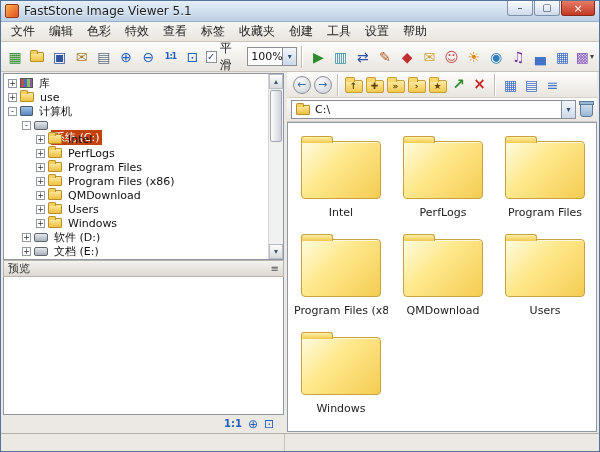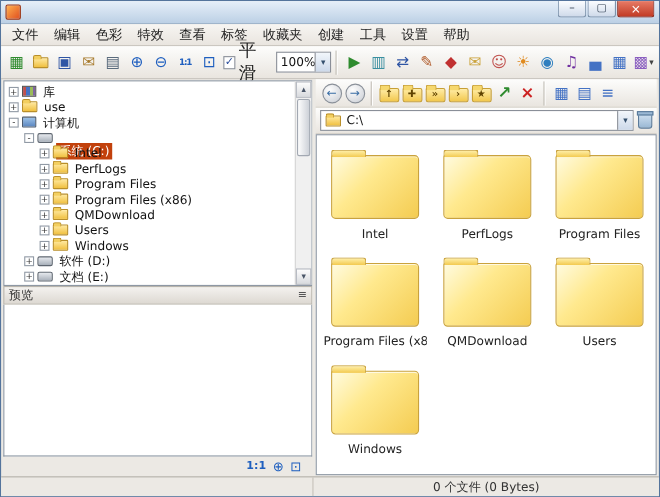--- a/index.html
+++ b/index.html
@@ -31,21 +31,21 @@
     border-bottom:1px solid #c8c4bd; display:flex; align-items:center; padding:0 3px; }
   .tb-btn { width:24px; height:24px; display:flex; align-items:center; justify-content:center;
     border:1px solid transparent; border-radius:3px; position:relative; }
   .tb-btn .glyph { font-size:14px; line-height:1; }
   .tb-btn .glyph.small { font-size:8px; font-weight:bold; letter-spacing:-1px; }
   .tb-btn .dd { font-size:8px; color:#444; margin-left:1px; }
   .tb-sep { width:2px; height:22px; border-left:1px solid #c2beb6; border-right:1px solid #fff; margin:0 4px; }
   .tb-check { display:flex; align-items:center; margin:0 2px; }
   .cbox { width:12px; height:12px; border:1px solid #8a8f98; background:#fff; font-size:10px;
     line-height:10px; text-align:center; color:#2a4d9b; }
-  .clab { font-size:16px; margin:0 4px 0 3px; color:#222; }
+  .clab { font-size:12px; margin:0 4px 0 3px; color:#222; }
   .tb-combo { display:flex; align-items:center; height:19px; border:1px solid #8a8f98; background:#fff; }
   .combo-val { width:34px; font-size:11px; padding-left:3px; color:#111; }
   .combo-arrow { width:14px; height:100%; display:flex; align-items:center; justify-content:center;
     background:linear-gradient(#f2f6fb,#cdd9ea); border-left:1px solid #8a8f98; font-size:8px; color:#35506e; }
 
   
   .fi { position:relative; display:inline-block; width:14px; height:10px;
     background:linear-gradient(#ffe9a0,#f0c040); border:1px solid #b98f2a; border-radius:1px; }
   .fi::before { content:""; position:absolute; top:-3px; left:-1px; width:6px; height:3px;
     background:#f3cf60; border:1px solid #b98f2a; border-bottom:none; border-radius:2px 2px 0 0; }
@@ -140,20 +140,21 @@
   .sb-seg.wide { flex:1.25; }
   .sb-seg:last-child { border-right:none; }
 </style>
 </head>
 <body>
 
 <div class="window">
 
   <div class="titlebar">
     <span class="app-icon"></span>
+    <span class="title-text">FastStone Image Viewer 5.1</span>
     <span class="win-controls">
       <span class="wbtn">–</span>
       <span class="wbtn">▢</span>
       <span class="wbtn close">×</span>
     </span>
   </div>
 
   <div class="menubar">
       <span class="menu-item">文件</span>
       <span class="menu-item">编辑</span>
@@ -433,16 +434,15 @@
               <div class="glabel">Windows</div>
             </div>
           </div>
       </div>
     </div>
 
   </div>
 
   <div class="statusbar">
     <div class="sb-left"></div>
-    <div class="sb-seg wide">0 个文件 (0 Bytes)</div>
   </div>
 
 </div>
 
 </body></html>

